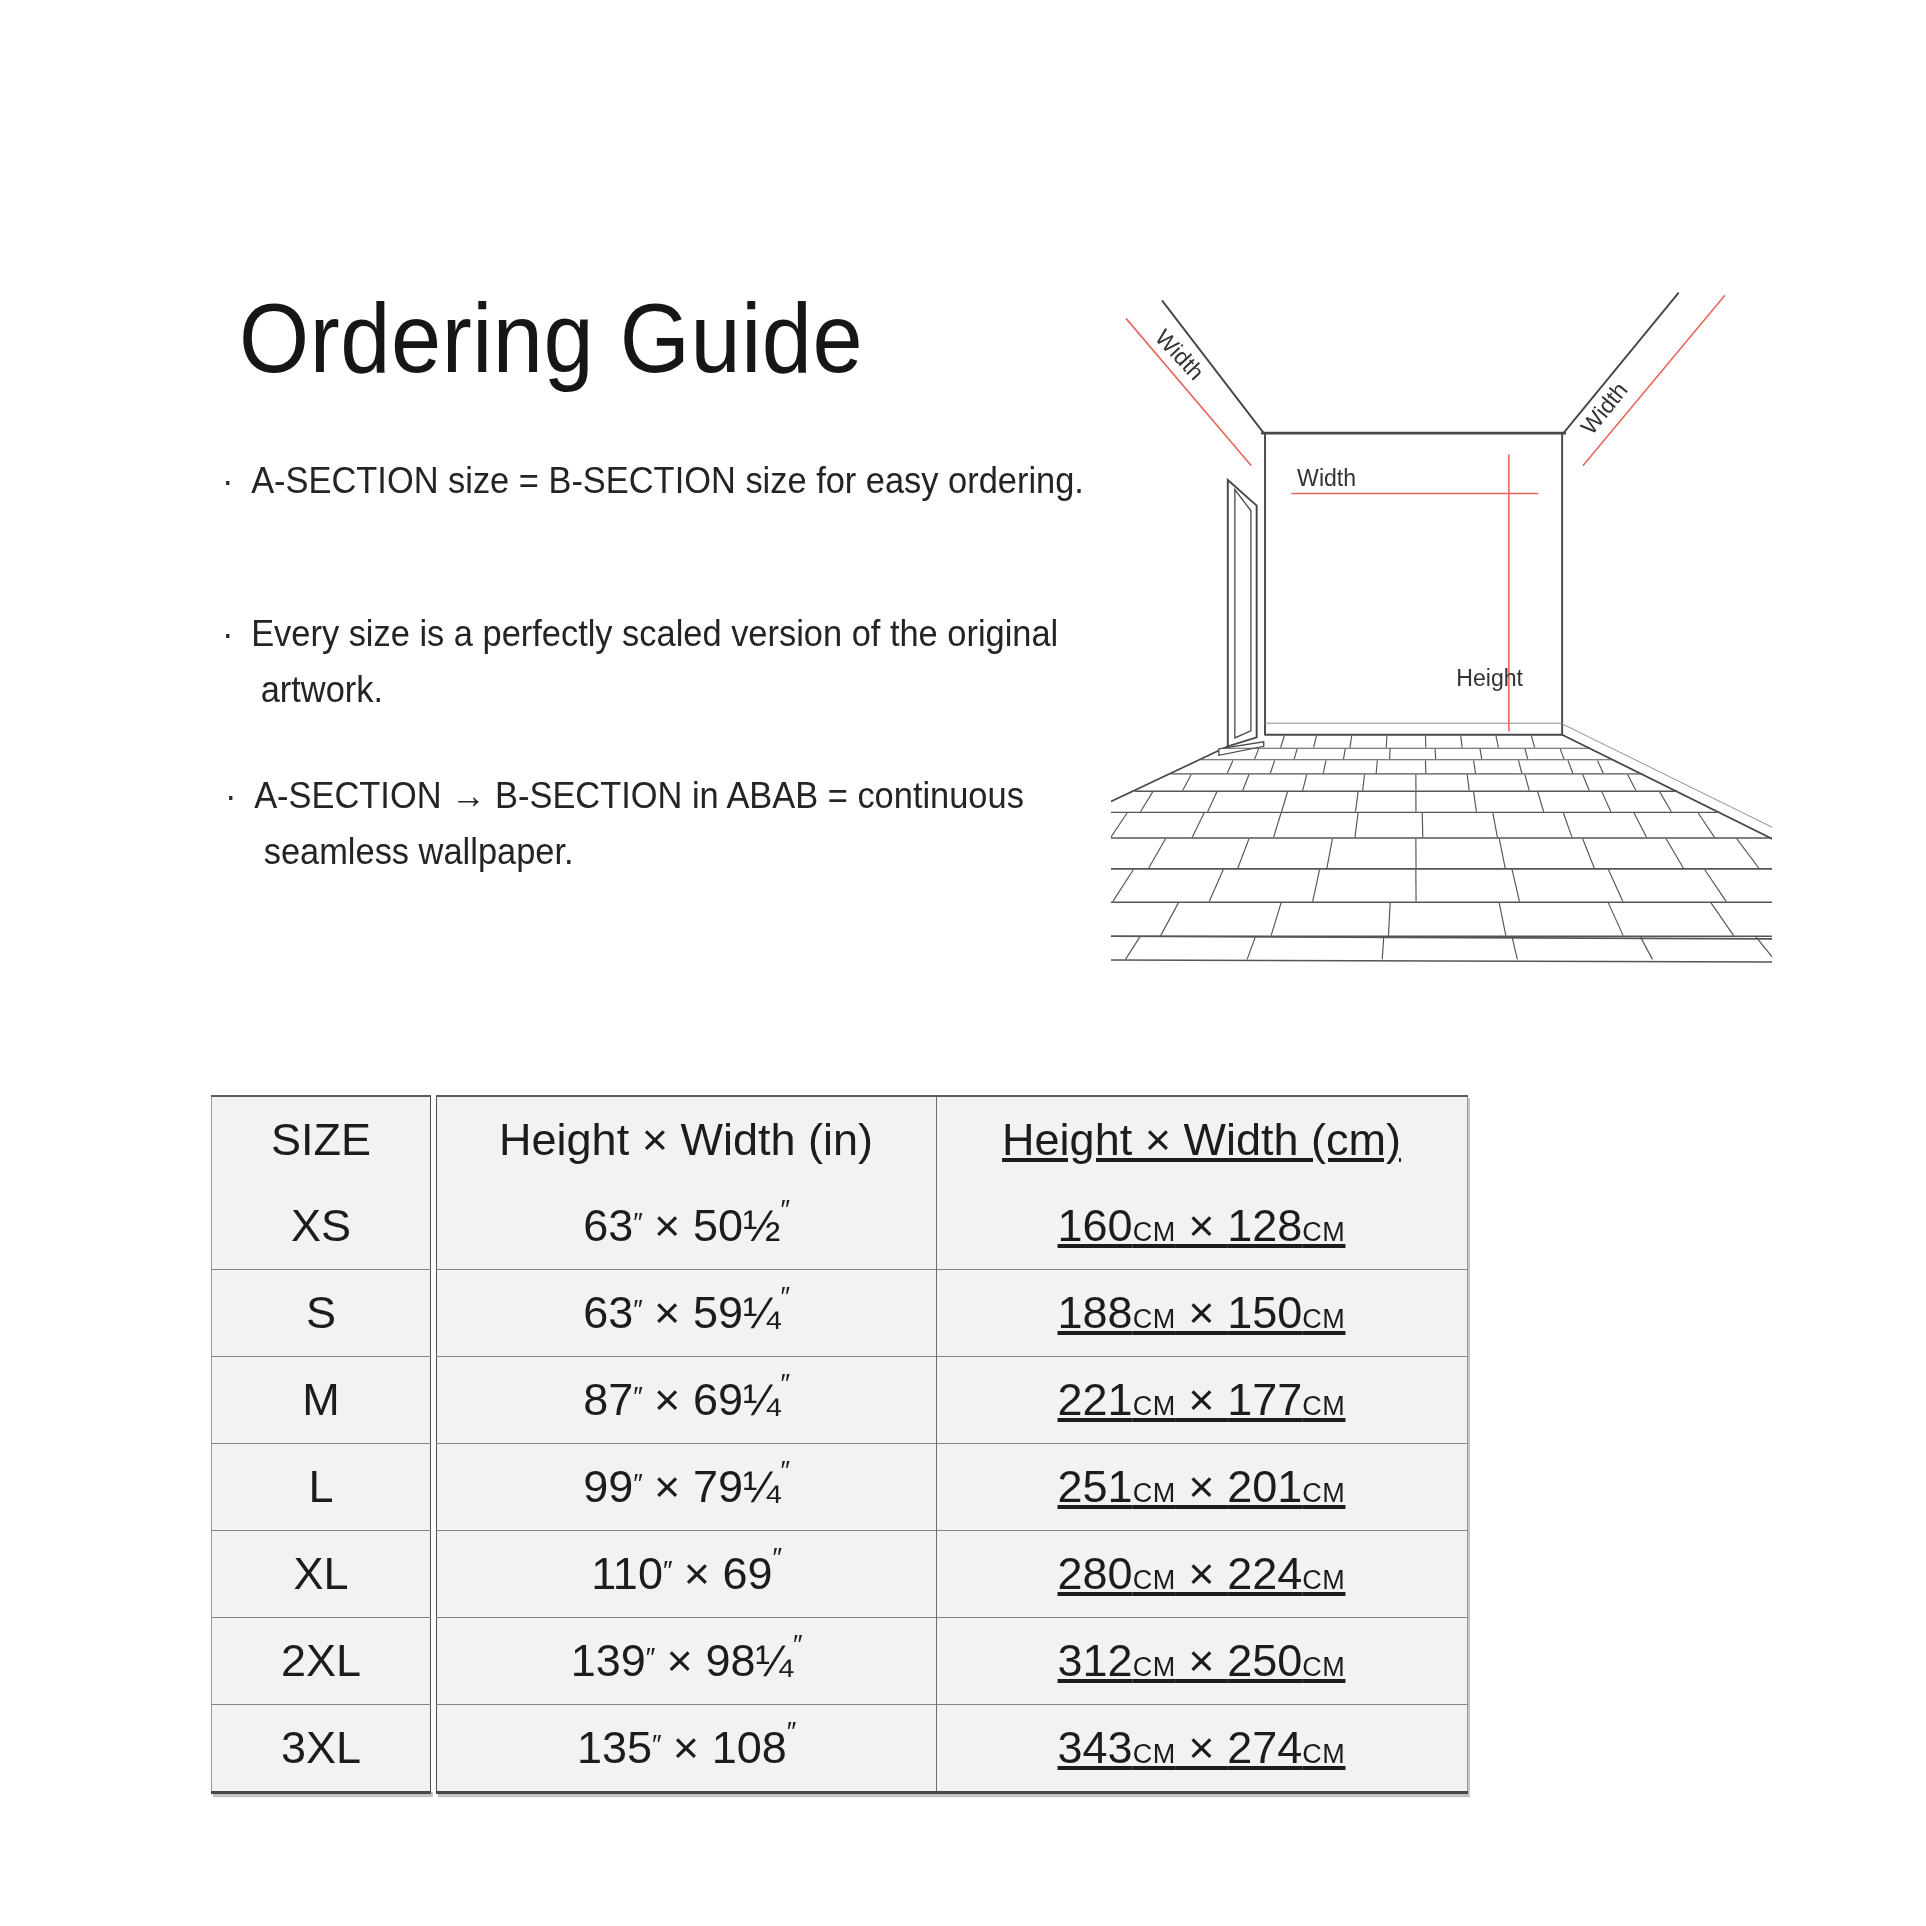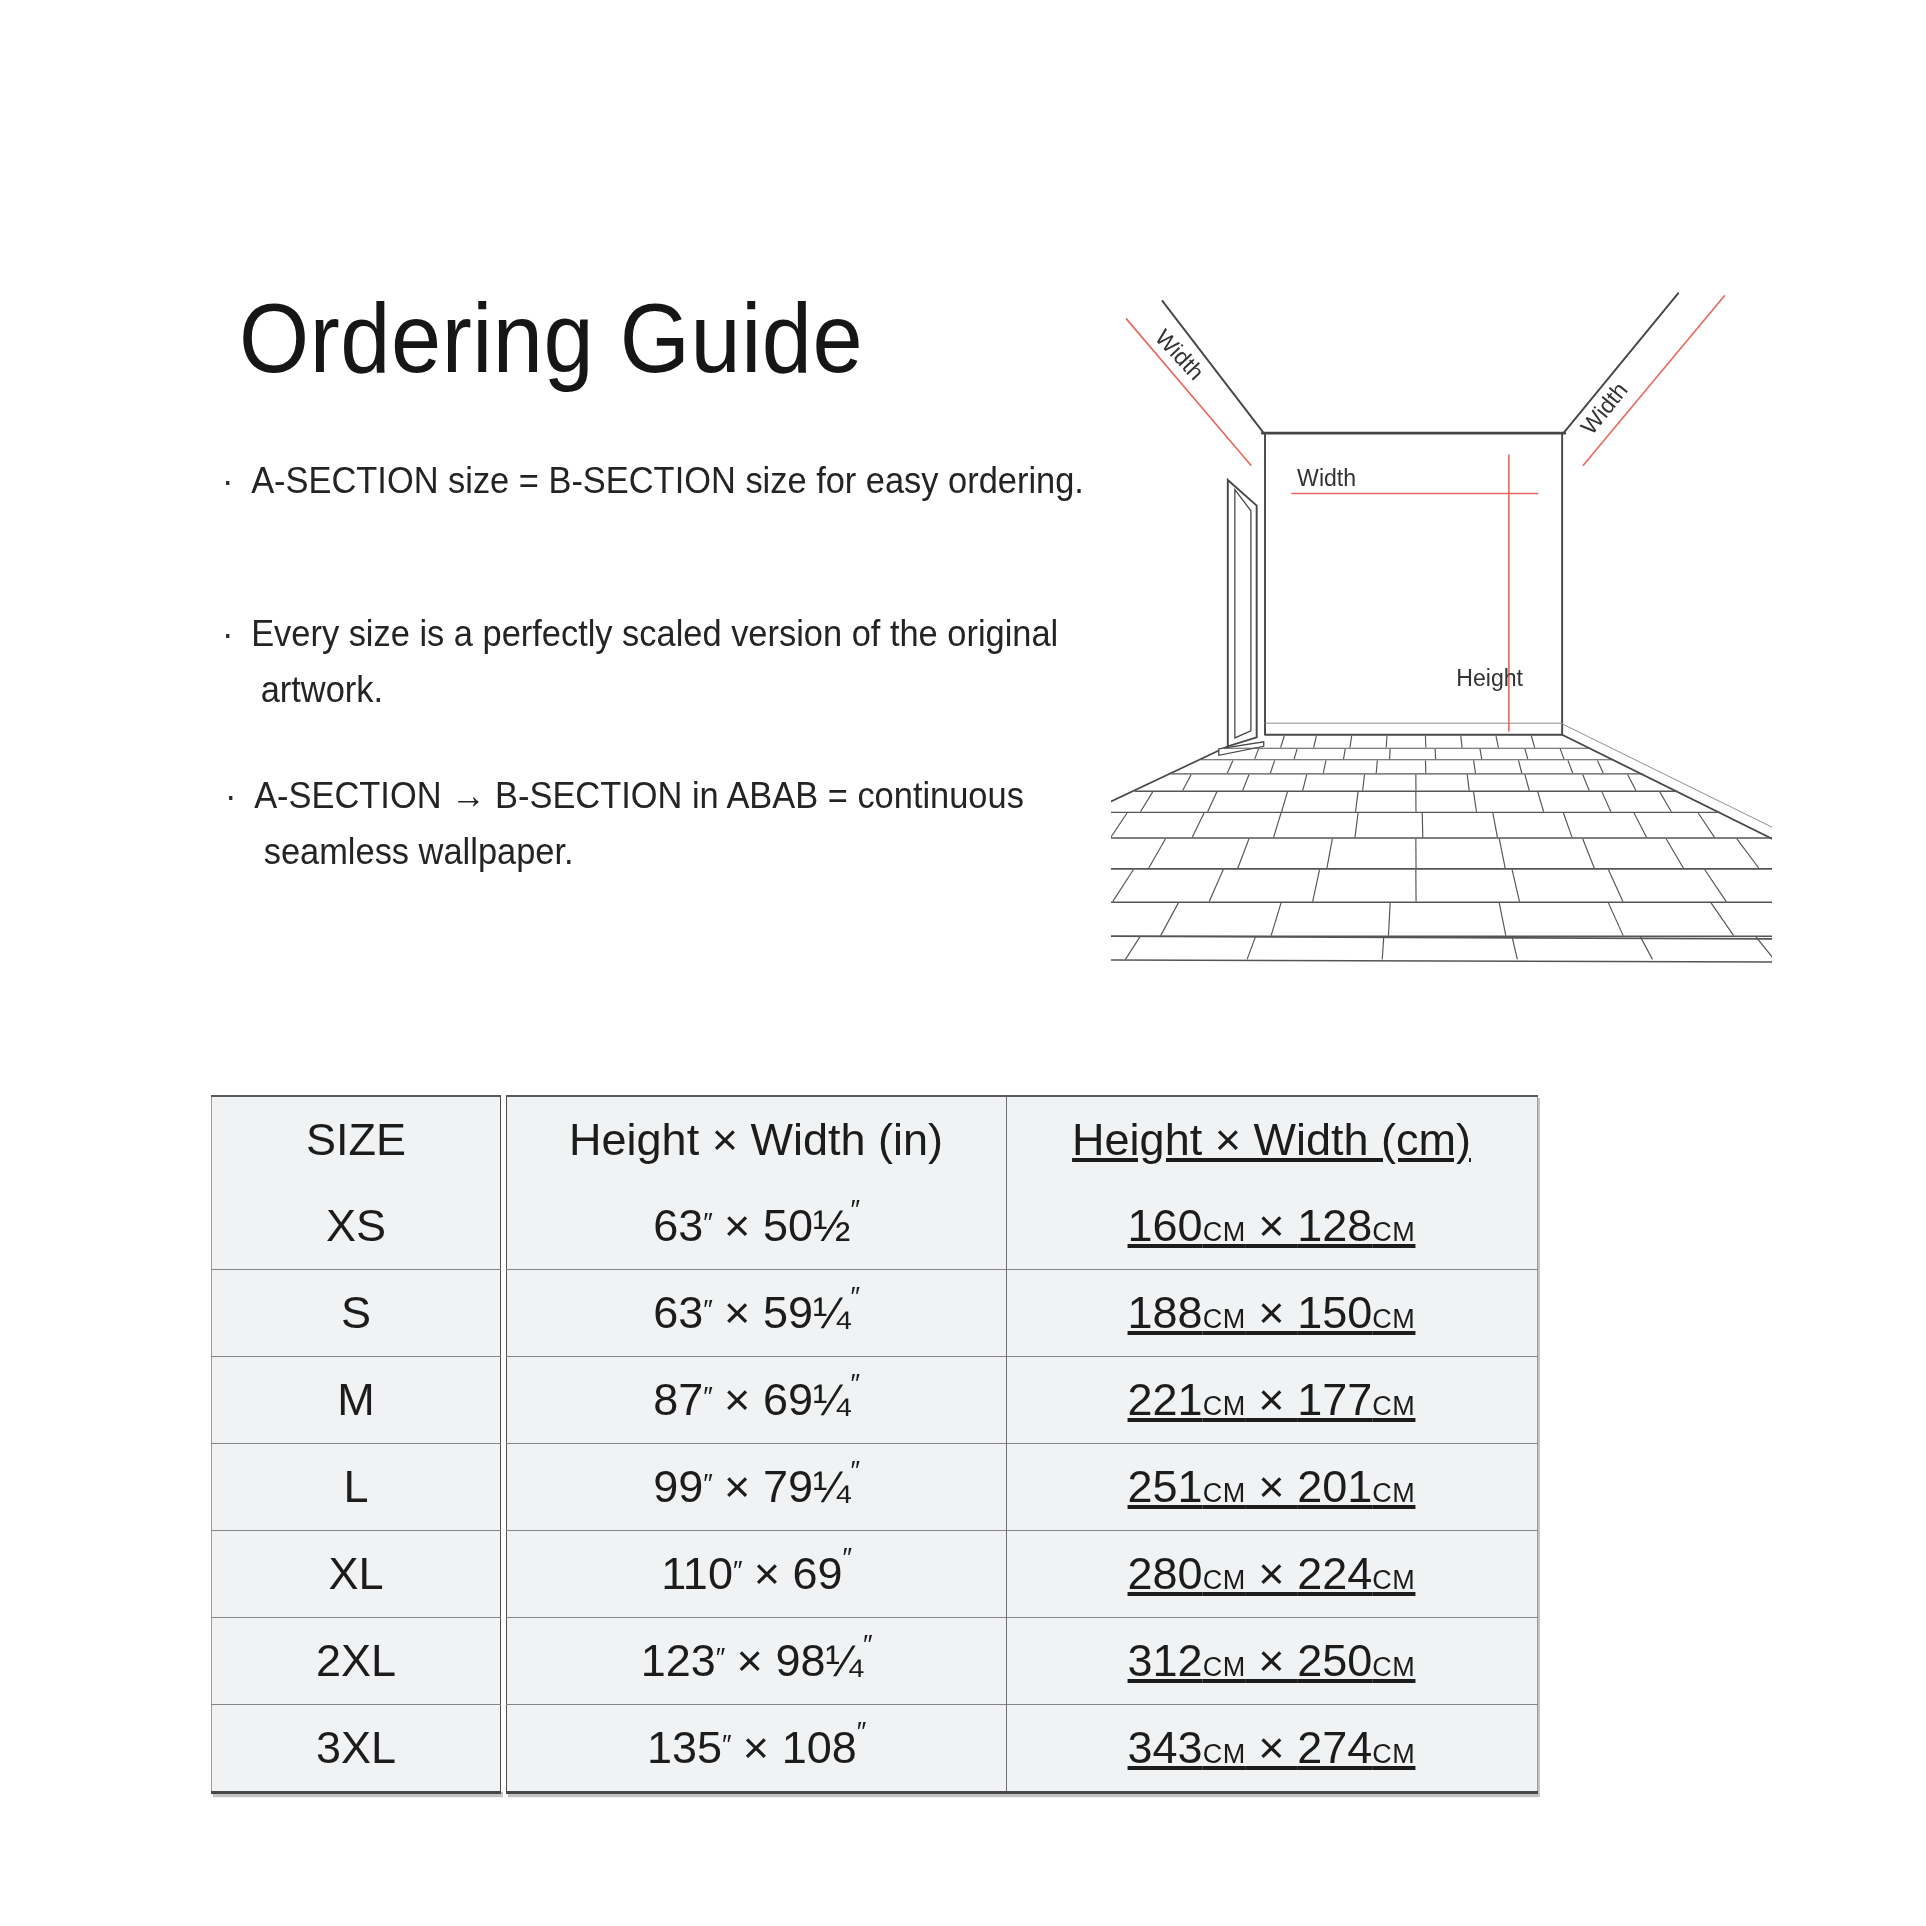--- a/index.html
+++ b/index.html
@@ -28,21 +28,21 @@
   .room{position:absolute;left:1111px;top:289px;width:661px;height:681px;}
   .room svg{display:block;width:100%;height:100%;}
   .room text{font-family:"Liberation Sans",sans-serif;font-weight:300;fill:#333;}
   
   .tablewrap{
     position:absolute;left:211px;top:1095px;width:1563px;height:697px;
     display:flex;
   }
   table{border-collapse:collapse;table-layout:fixed;height:100%;}
   .tbl{background:#f1f2f3;box-shadow:1.9px 3.2px 0 #c2c2c2;}
-  #tableA{width:290px;border-top:2.6px solid #5a5a5a;border-bottom:3.2px solid #474747;
+  #tableA{width:220px;border-top:2.6px solid #5a5a5a;border-bottom:3.2px solid #474747;
           border-left:1.3px solid #9c9c9c;border-right:1.9px solid #4f4f4f;}
   .gutter{width:4.5px;background:#ffffff;}
   #tableB{width:1032px;border-top:2.6px solid #5a5a5a;border-bottom:3.2px solid #474747;
           border-left:1.9px solid #4f4f4f;border-right:1.3px solid #9c9c9c;}
   td,th{
     height:86px;text-align:center;vertical-align:middle;
     font-size:45px;font-weight:300;color:#1c1c1c;padding:0;
     border-top:1.3px solid #848484;white-space:nowrap;
   }
   tr:first-child td, tr:first-child th{border-top:none;}
@@ -282,21 +282,21 @@
     <td><span>99</span><span class="pp">″</span><span> × </span><span>79¼</span><span class="pp hi">″</span></td>
     <td><span>251</span><span class="unit">CM</span><span> × </span><span>201</span><span class="unit">CM</span></td>
   </tr>
 
   <tr>
     <td><span>110</span><span class="pp">″</span><span> × </span><span>69</span><span class="pp hi">″</span></td>
     <td><span>280</span><span class="unit">CM</span><span> × </span><span>224</span><span class="unit">CM</span></td>
   </tr>
 
   <tr>
-    <td><span>123</span><span class="pp">″</span><span> × </span><span>98¼</span><span class="pp hi">″</span></td>
+    <td><span>139</span><span class="pp">″</span><span> × </span><span>98¼</span><span class="pp hi">″</span></td>
     <td><span>312</span><span class="unit">CM</span><span> × </span><span>250</span><span class="unit">CM</span></td>
   </tr>
 
   <tr>
     <td><span>135</span><span class="pp">″</span><span> × </span><span>108</span><span class="pp hi">″</span></td>
     <td><span>343</span><span class="unit">CM</span><span> × </span><span>274</span><span class="unit">CM</span></td>
   </tr>
 </tbody>
   </table>
 </div>

